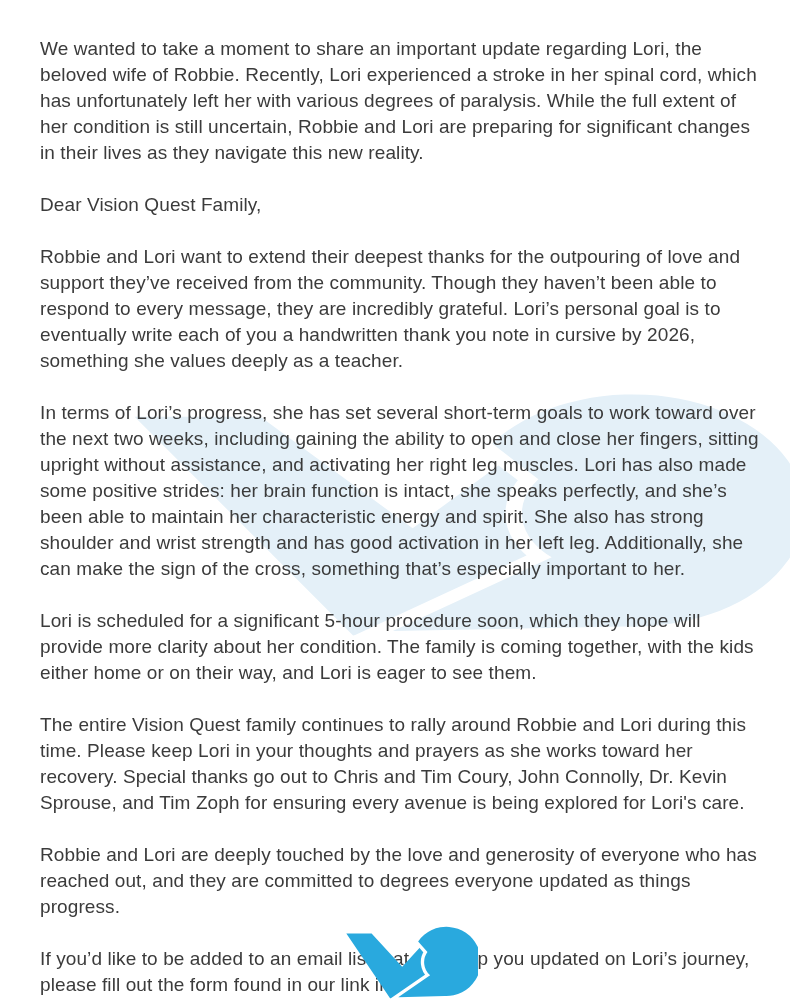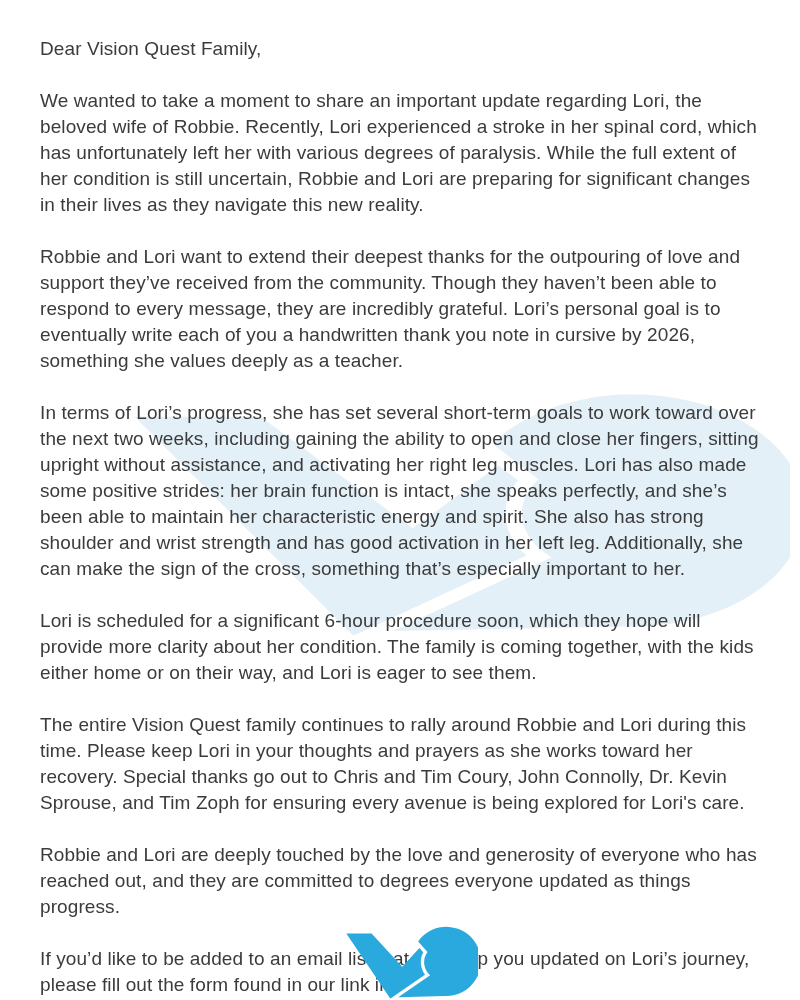--- a/index.html
+++ b/index.html
@@ -75,25 +75,25 @@
   <div class="watermark">
     <svg viewBox="0 0 200 120" preserveAspectRatio="none" style="--mark:#E4F0F8" aria-hidden="true">
       <polygon class="v-shape" points="2,20 40,20 86,70 132,20 164,20 104,118 68,118"></polygon>
       <path class="q-halo" d="M110,32 A52,52 0 1 1 150,114 L80,116 L128,83 A26,26 0 0 1 124,48 Z"></path>
       <circle class="q-hole" cx="146" cy="64" r="26"></circle>
       <path class="q-shape" d="M110,32 A52,52 0 1 1 150,114 L80,116 L128,83 A26,26 0 0 1 124,48 Z"></path>
     </svg>
   </div>
 
   <div class="letter">
+    <p>We wanted to take a moment to share an important update regarding Lori, the beloved wife of Robbie. Recently, Lori experienced a stroke in her spinal cord, which has unfortunately left her with various degrees of paralysis. While the full extent of her condition is still uncertain, Robbie and Lori are preparing for significant changes in their lives as they navigate this new reality.</p>
     <p>Dear Vision Quest Family,</p>
-    <p>We wanted to take a moment to share an important update regarding Lori, the beloved wife of Robbie. Recently, Lori experienced a stroke in her spinal cord, which has unfortunately left her with various degrees of paralysis. While the full extent of her condition is still uncertain, Robbie and Lori are preparing for significant changes in their lives as they navigate this new reality.</p>
     <p>Robbie and Lori want to extend their deepest thanks for the outpouring of love and support they’ve received from the community. Though they haven’t been able to respond to every message, they are incredibly grateful. Lori’s personal goal is to eventually write each of you a handwritten thank you note in cursive by 2026, something she values deeply as a teacher.</p>
     <p>In terms of Lori’s progress, she has set several short-term goals to work toward over the next two weeks, including gaining the ability to open and close her fingers, sitting upright without assistance, and activating her right leg muscles. Lori has also made some positive strides: her brain function is intact, she speaks perfectly, and she’s been able to maintain her characteristic energy and spirit. She also has strong shoulder and wrist strength and has good activation in her left leg. Additionally, she can make the sign of the cross, something that’s especially important to her.</p>
-    <p>Lori is scheduled for a significant 6-hour procedure soon, which they hope will provide more clarity about her condition. The family is coming together, with the kids either home or on their way, and Lori is eager to see them.</p>
+    <p>Lori is scheduled for a significant 5-hour procedure soon, which they hope will provide more clarity about her condition. The family is coming together, with the kids either home or on their way, and Lori is eager to see them.</p>
     <p>The entire Vision Quest family continues to rally around Robbie and Lori during this time. Please keep Lori in your thoughts and prayers as she works toward her recovery. Special thanks go out to Chris and Tim Coury, John Connolly, Dr. Kevin Sprouse, and Tim Zoph for ensuring every avenue is being explored for Lori's care.</p>
     <p>Robbie and Lori are deeply touched by the love and generosity of everyone who has reached out, and they are committed to degrees everyone updated as things progress.</p>
     <p>If you’d like to be added to an email list that will keep you updated on Lori’s journey, please fill out the form found in our link in our bio.</p>
 
   </div>
 
   <div class="footer-logo">
     <svg viewBox="0 0 200 120" style="--mark:#29A9DE" aria-hidden="true">
       <polygon class="v-shape" points="2,20 40,20 86,70 132,20 164,20 104,118 68,118"></polygon>
       <path class="q-halo" d="M110,32 A52,52 0 1 1 150,114 L80,116 L128,83 A26,26 0 0 1 124,48 Z"></path>

